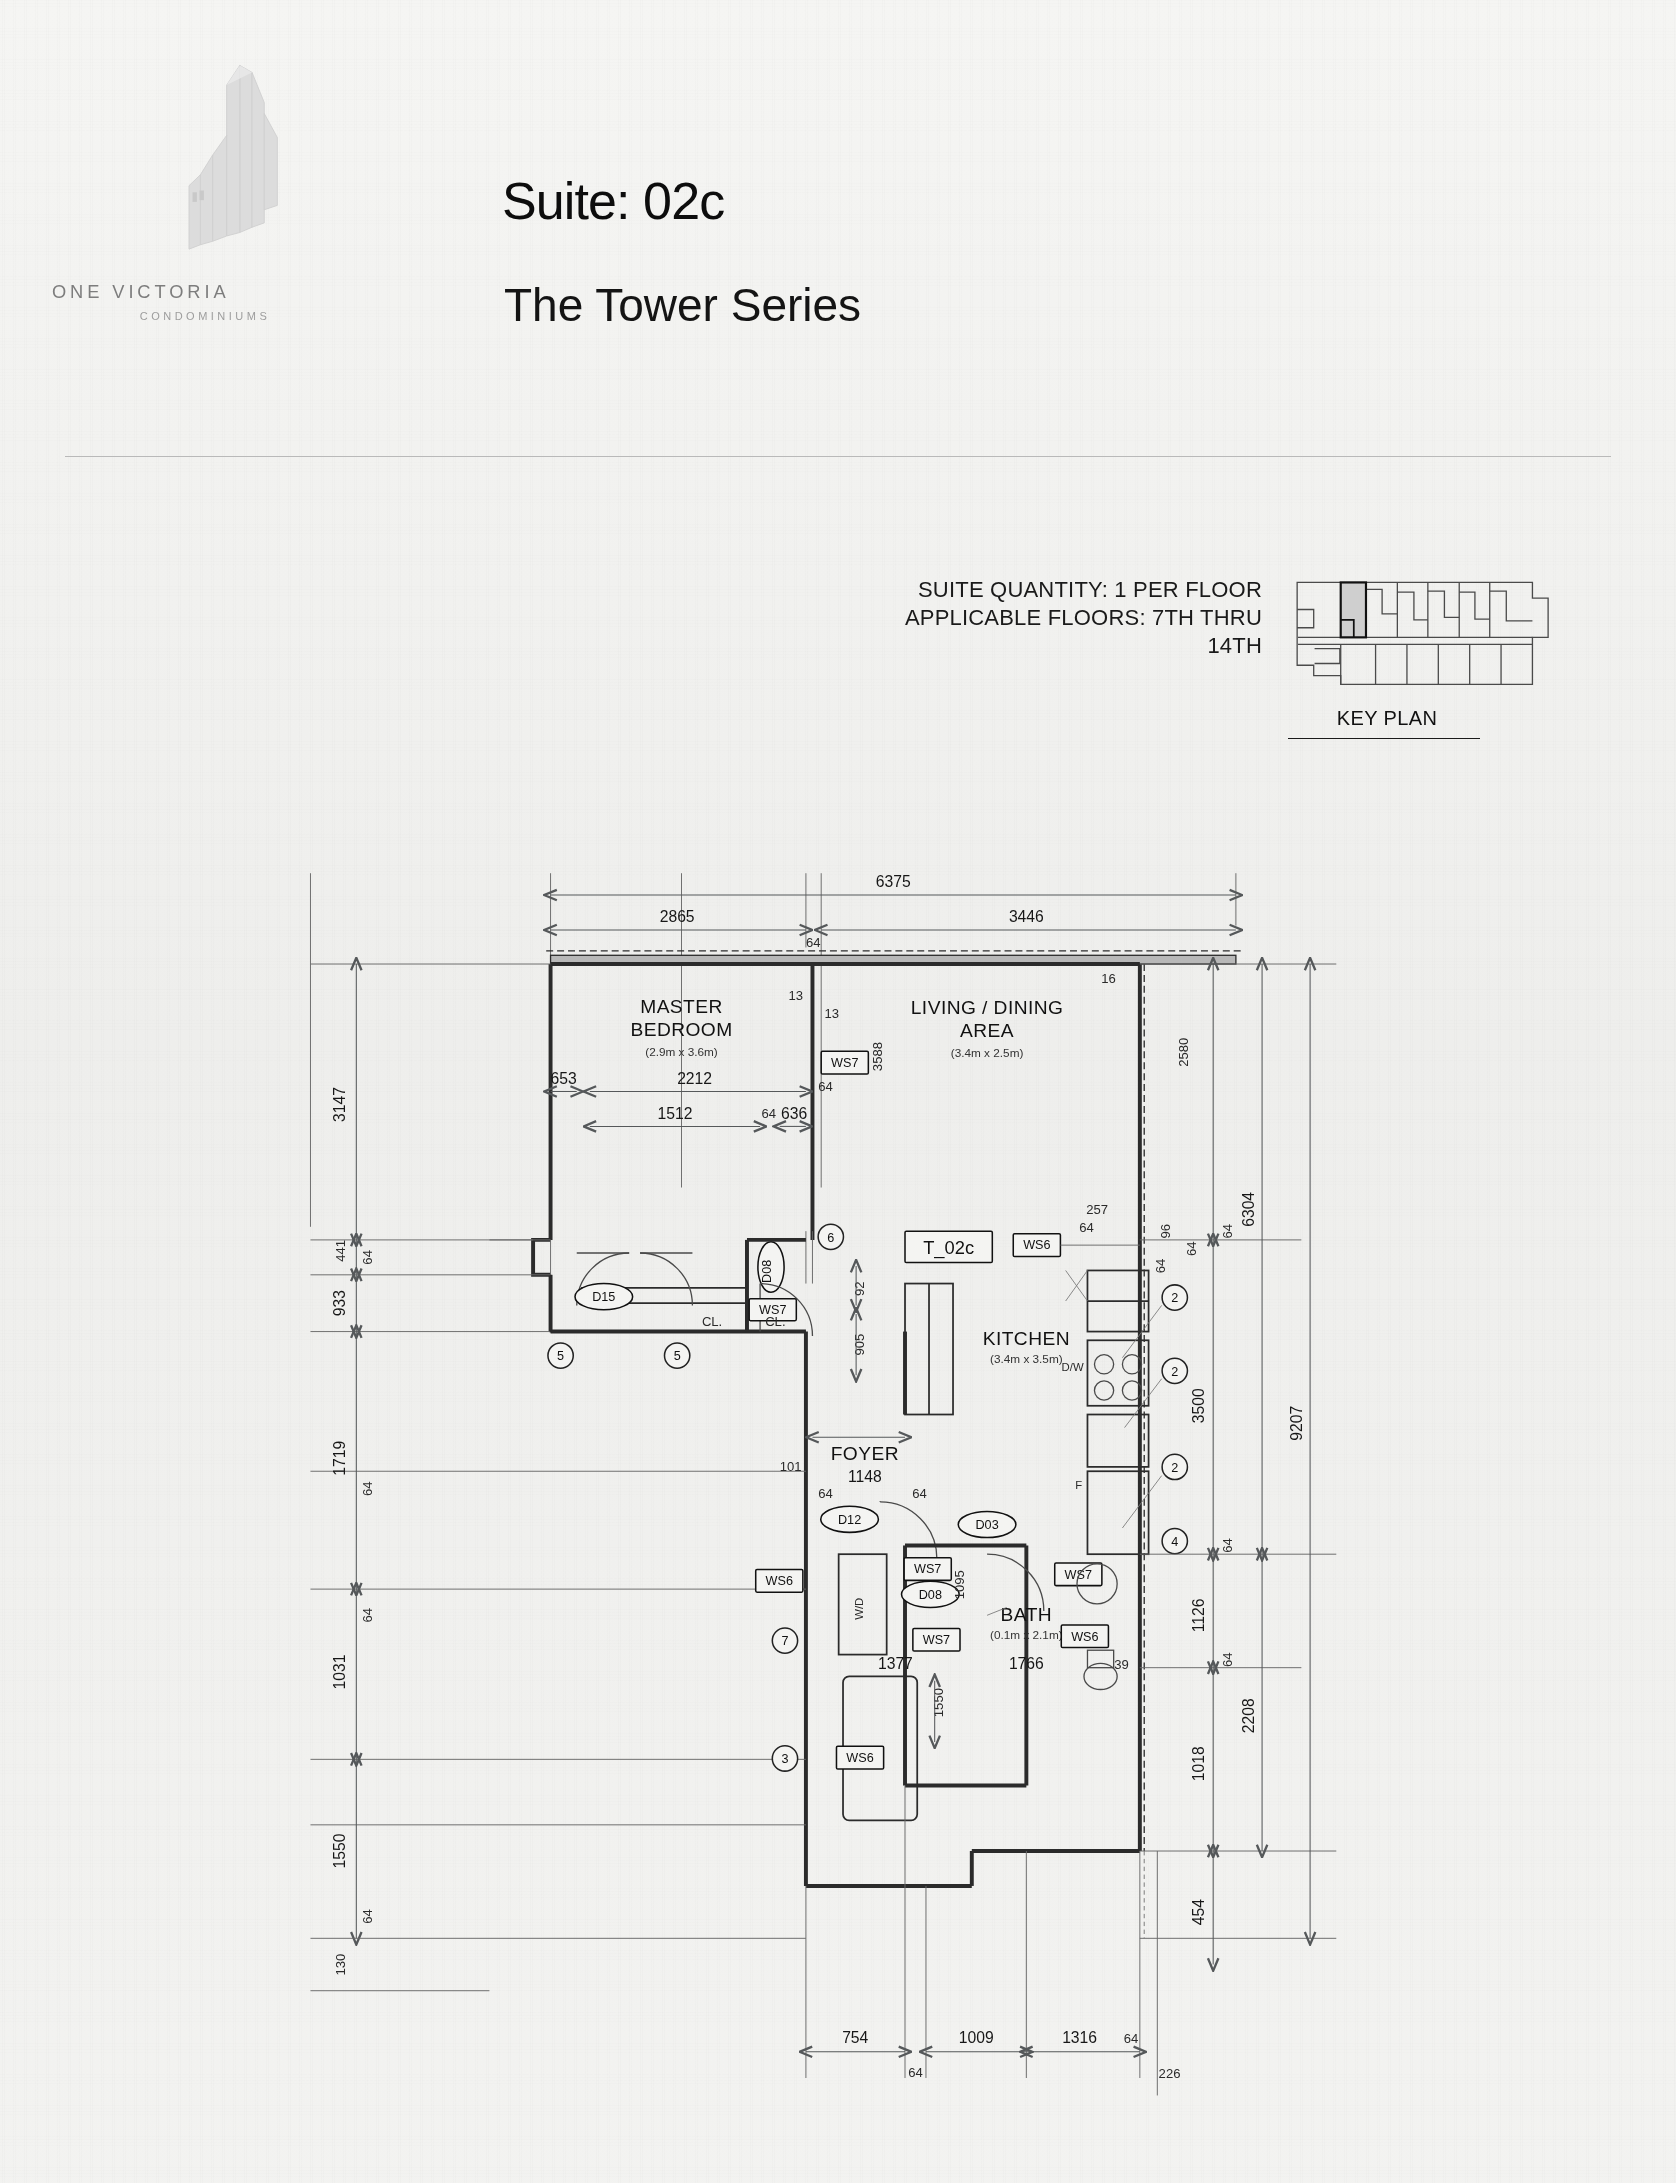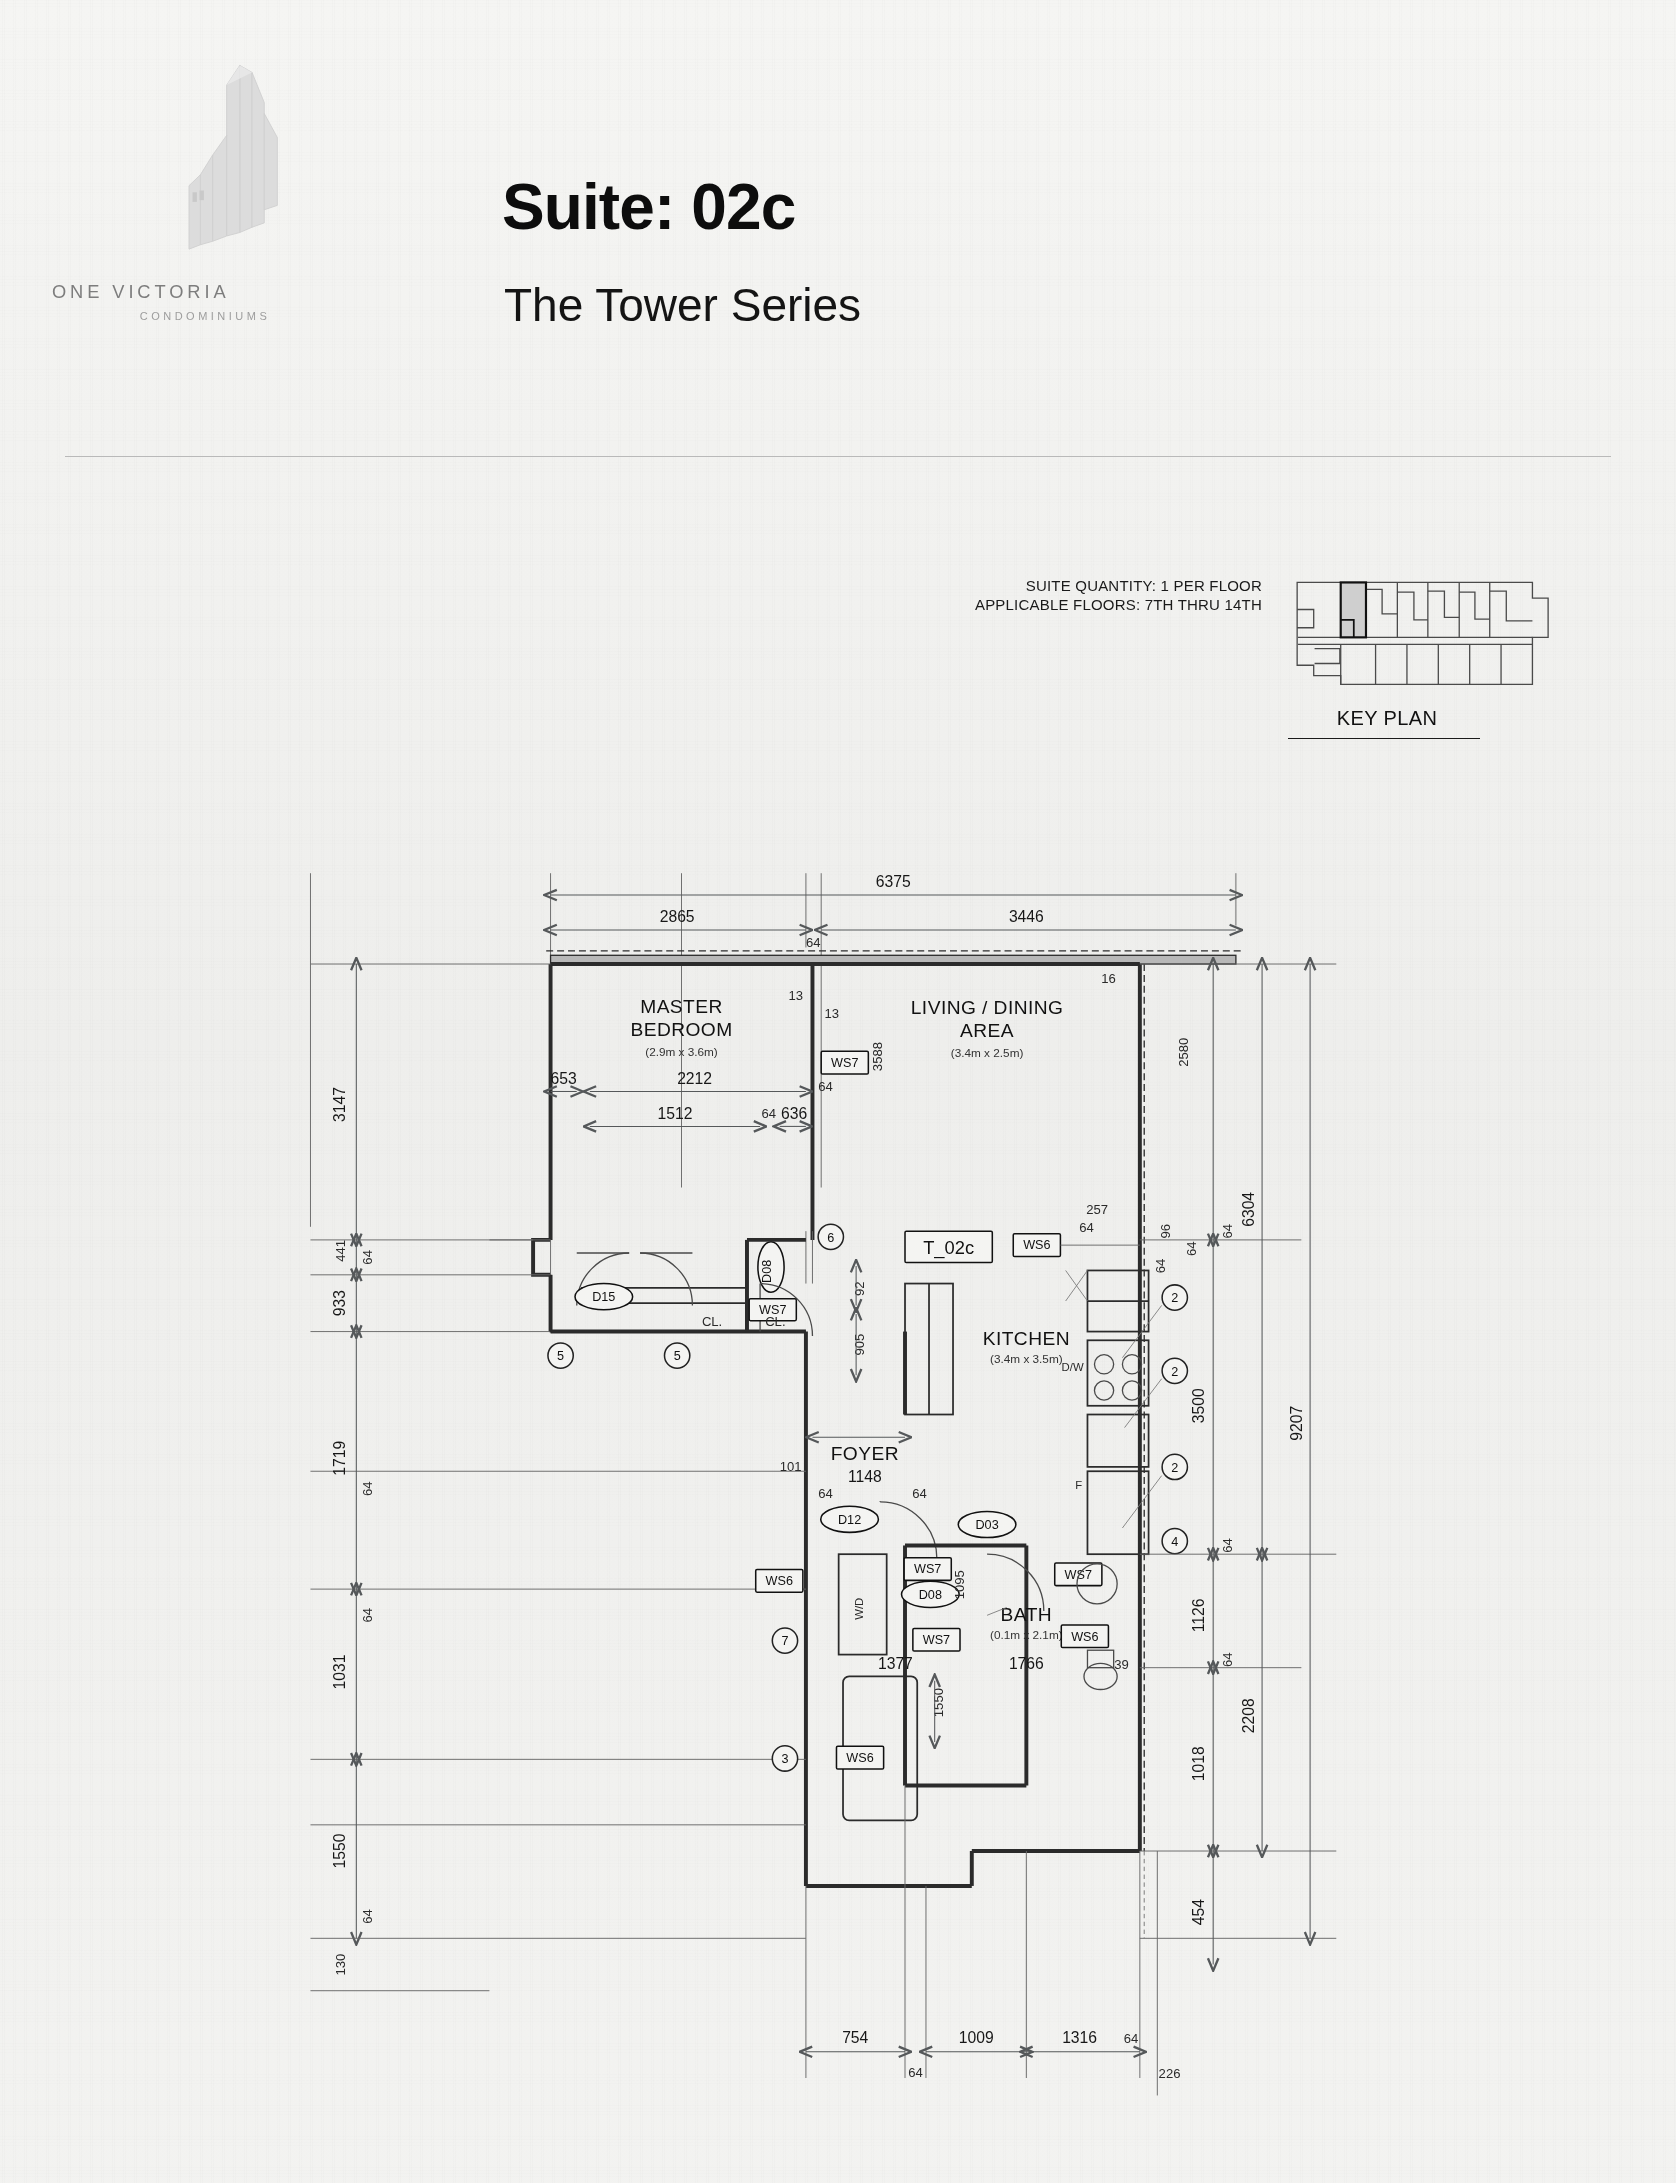--- a/index.html
+++ b/index.html
@@ -29,39 +29,39 @@
     position:absolute;left:0px;top:229px;width:306px;text-align:left;
     font-size:18.3px;letter-spacing:3.9px;color:#7d7d7d;font-weight:400;
   }
   #brand-sub{
     position:absolute;left:0px;top:258px;width:306px;text-align:center;
     font-size:11px;letter-spacing:3.5px;color:#9d9d9d;font-weight:400;
   }
 
   #suite-title{
     position:absolute;left:502px;top:175px;
-    font-size:64px;font-weight:700;letter-spacing:-0.9px;color:#0d0d0d;
+    font-size:52px;font-weight:400;letter-spacing:-0.9px;color:#0d0d0d;
     line-height:1;
   }
   #series-title{
     position:absolute;left:504px;top:282px;
     font-size:46px;font-weight:400;letter-spacing:0px;color:#141414;
     line-height:1;
     text-align:center;
   }
   #header-rule{
     position:absolute;left:65px;top:456px;width:1546px;height:0.9px;
     background:#b9b9b9;
   }
 
   
   #meta-block{
     position:absolute;left:856px;top:576px;width:406px;text-align:right;
   }
-  .meta-line{font-size:15px;letter-spacing:0.2px;line-height:1.28;color:#1a1a1a;}
+  .meta-line{font-size:22px;letter-spacing:0.2px;line-height:1.28;color:#1a1a1a;}
 
   #keyplan-wrap{position:absolute;left:1288px;top:572px;width:271px;}
   #keyplan-svg{display:block;}
   #keyplan-label{
     position:absolute;left:1282px;top:707px;width:210px;text-align:center;
     font-size:20px;letter-spacing:0.4px;color:#111;
   }
   #keyplan-underline{
     position:absolute;left:1288px;top:738px;width:192px;height:1.3px;background:#1a1a1a;
   }

